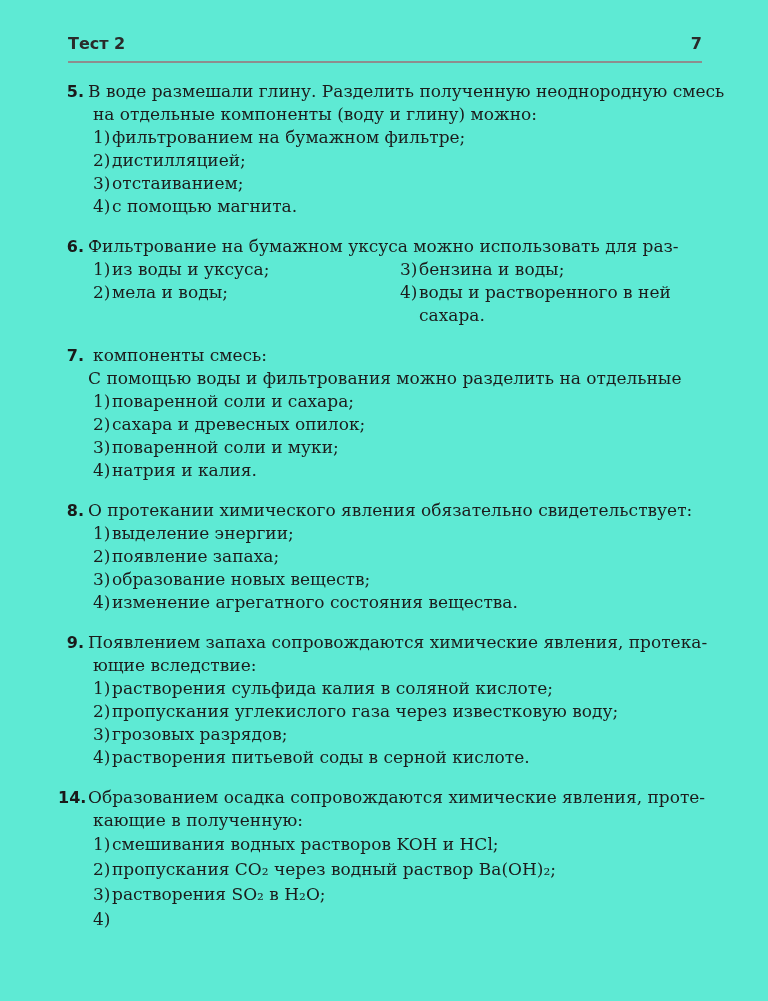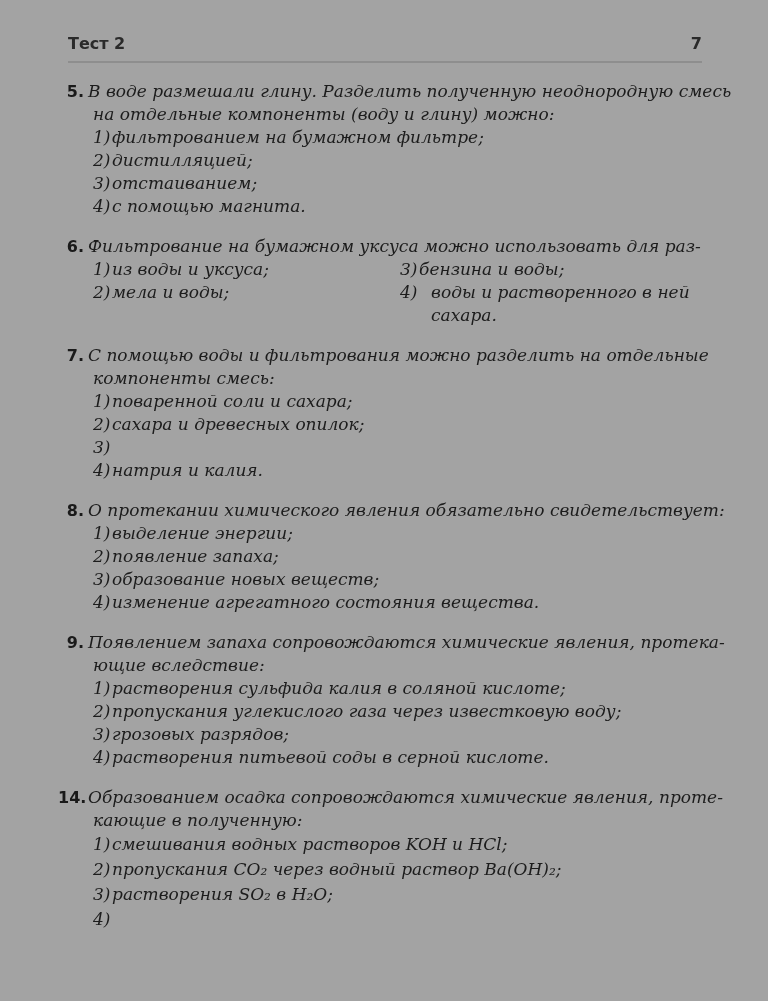--- a/index.html
+++ b/index.html
@@ -12,21 +12,21 @@
     height: 1001px;
     overflow: hidden;
     font-family: "DejaVu Serif", "Liberation Serif", serif;
     color: #1c1c1c;
   }
   .page {
     box-sizing: border-box;
     width: 768px;
     height: 1001px;
     padding: 34px 66px 0 58px;
-    background: #a3a3a3;
+    background: #5eead4;
   }
   
   .header {
     display: flex;
     justify-content: space-between;
     align-items: baseline;
     padding-left: 10px;
     font-family: "DejaVu Sans", "Liberation Sans", sans-serif;
     font-weight: bold;
     font-size: 16px;
@@ -53,21 +53,20 @@
     font-family: "DejaVu Sans", "Liberation Sans", sans-serif;
     font-weight: bold;
     font-size: 16px;
     line-height: 23px;
     color: #1a1a1a;
   }
   .qbody {
     flex: 1;
     margin-left: 4px;
     min-width: 0;
-    font-style: italic;
   }
   .qline {
     white-space: nowrap;
   }
   .qline.cont {
     padding-left: 5px;
   }
   .opts {
     margin-left: 5px;
   }
@@ -82,21 +81,20 @@
     white-space: nowrap;
   }
   .opts2 {
     display: grid;
     grid-template-columns: 307px 1fr;
     margin-left: 5px;
   }
   .otext.wraptext {
     white-space: normal;
     width: 272px;
-    margin-left: 12px;
   }
   .q10 .opt {
     line-height: 25px;
   }
 </style>
 </head>
 <body>
 
 <div class="page">
 
@@ -157,33 +155,34 @@
             <span class="otext wraptext">воды и растворенного в ней сахара.</span>
           </div>
         </div>
       </div>
     </div>
   </div>
 
   <div class="question">
     <div class="qnum">7.</div>
     <div class="qbody">
+      <div class="qline cont">компоненты смесь:</div>
       <div class="qline">С помощью воды и фильтрования можно разделить на отдельные</div>
-      <div class="qline cont">компоненты смесь:</div>
       <div class="opts">
         <div class="opt">
           <span class="onum">1)</span>
           <span class="otext">поваренной соли и сахара;</span>
         </div>
         <div class="opt">
           <span class="onum">2)</span>
           <span class="otext">сахара и древесных опилок;</span>
         </div>
         <div class="opt">
           <span class="onum">3)</span>
+          <span class="otext">поваренной соли и муки;</span>
         </div>
         <div class="opt">
           <span class="onum">4)</span>
           <span class="otext">натрия и калия.</span>
         </div>
       </div>
     </div>
   </div>
 
   <div class="question">

